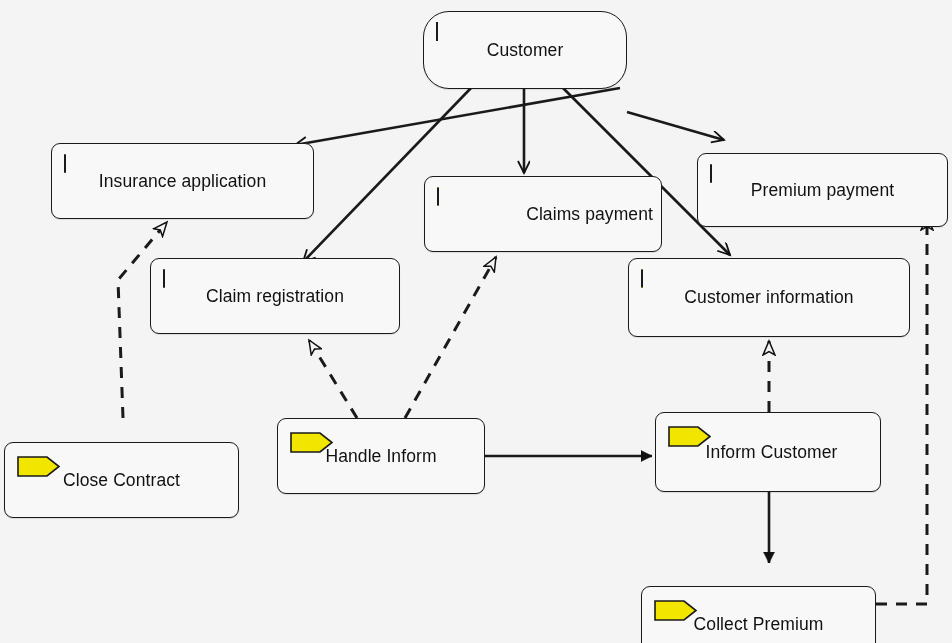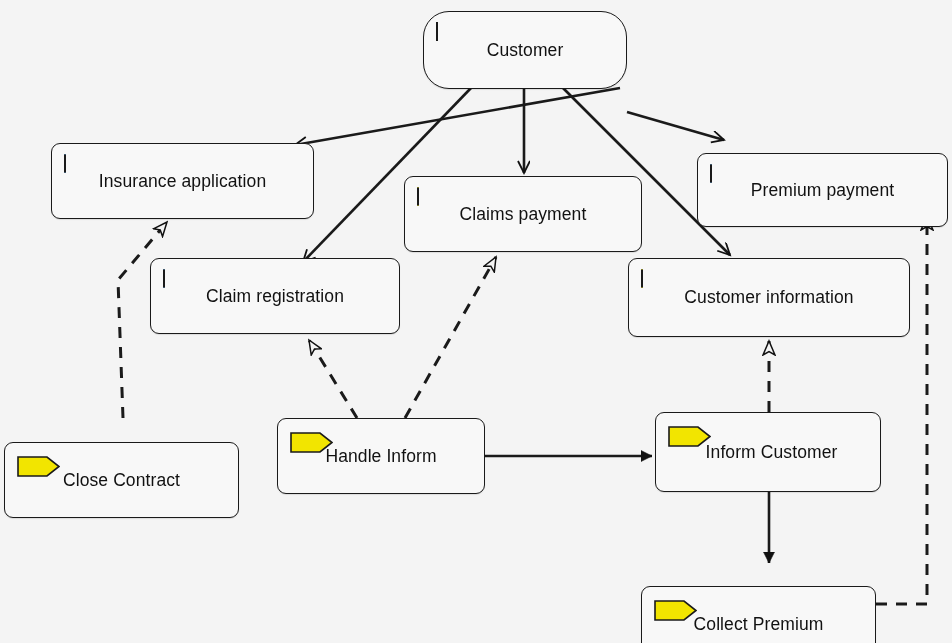--- a/index.html
+++ b/index.html
@@ -117,21 +117,21 @@
 
   <div id="node-layer">
       <div class="node" style="left: 423px; top: 11px; width: 204px; height: 78px; border-radius: 26px;">
         <span class="node-icon"><span class="ico-object"></span></span>
         <span class="node-label">Customer</span>
       </div>
       <div class="node" style="left: 51px; top: 143px; width: 263px; height: 76px;">
         <span class="node-icon"><span class="ico-service blue"></span></span>
         <span class="node-label">Insurance application</span>
       </div>
-      <div class="node" style="left: 404px; top: 176px; width: 238px; height: 76px;">
+      <div class="node" style="left: 424px; top: 176px; width: 238px; height: 76px; justify-content: flex-end;">
         <span class="node-icon"><span class="ico-service yellow"></span></span>
         <span class="node-label">Claims payment</span>
       </div>
       <div class="node" style="left: 697px; top: 137px; width: 251px; height: 74px; margin-top: 16px;">
         <span class="node-icon"><span class="ico-service blue"></span></span>
         <span class="node-label">Premium payment</span>
       </div>
       <div class="node" style="left: 150px; top: 258px; width: 250px; height: 76px;">
         <span class="node-icon"><span class="ico-service blue"></span></span>
         <span class="node-label">Claim registration</span>

